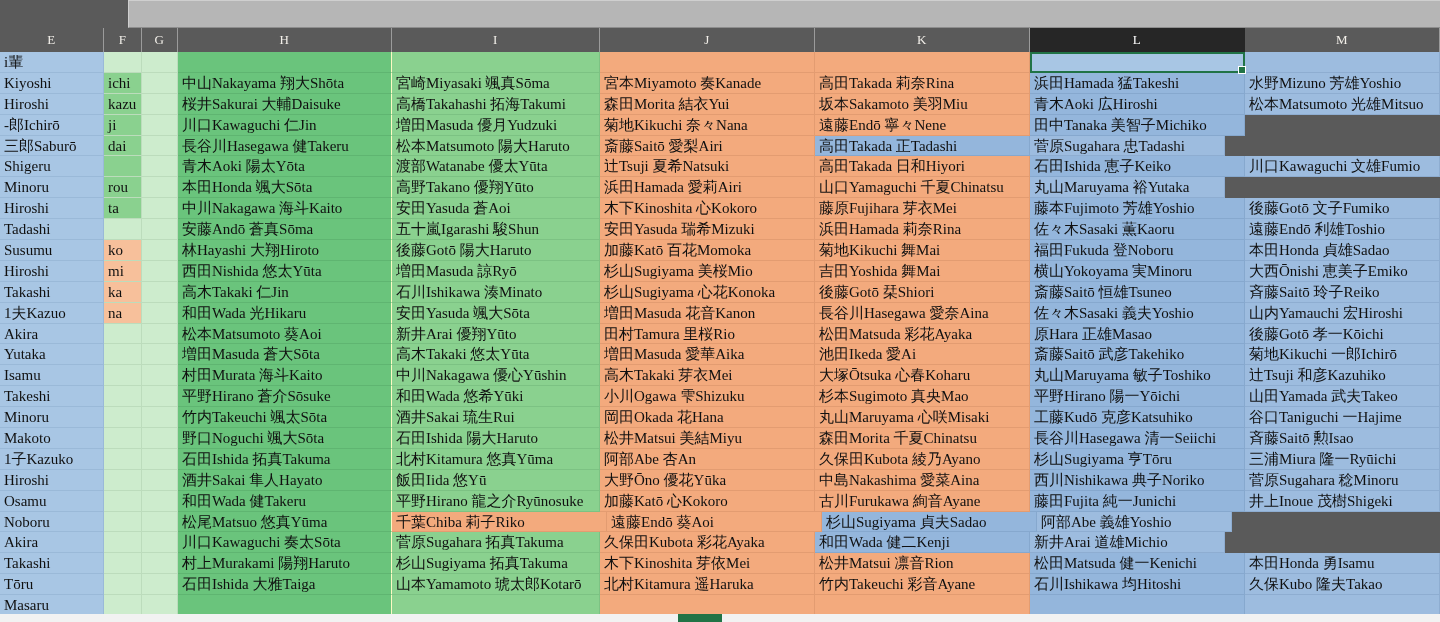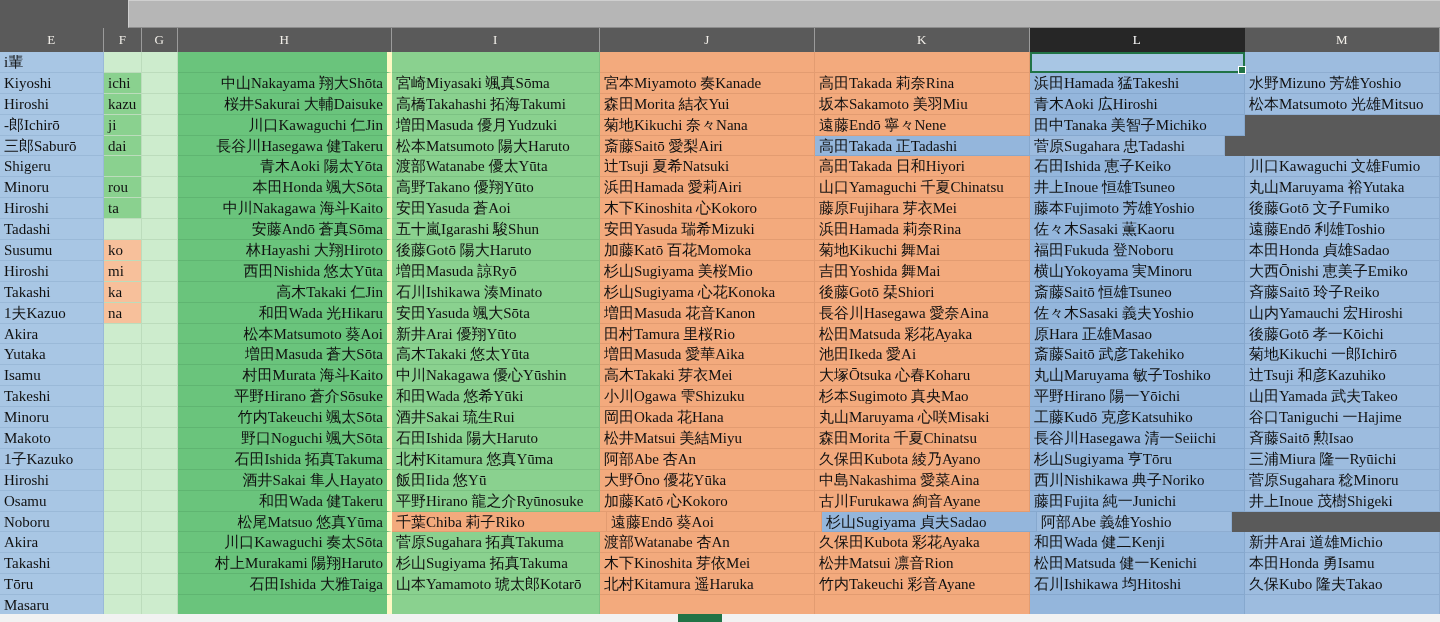--- a/index.html
+++ b/index.html
@@ -83,21 +83,21 @@
     line-height: 20.9px;
     color: #101010;
     padding: 0 4px;
     white-space: nowrap;
     overflow: hidden;
     font-family: "Liberation Serif", "DejaVu Serif", serif;
   }
   
   .c-blue   { background: #a8c6e4; border-bottom: 1px solid #9ab9d8; border-right: 1px solid #9ab9d8; }
   .c-lgreen { background: #cdeccd; border-bottom: 1px solid #bcdcbc; border-right: 1px solid #bcdcbc; }
-  .c-green  { background: #6ac47c; border-bottom: 1px solid #5fb571; border-right: 5px solid #fef9c3; text-align: right; }
+  .c-green  { background: #6ac47c; border-bottom: 1px solid #5fb571; border-right: 1px solid #fef9c3; }
   .c-fgreen { background: #8ad18f; border-bottom: 1px solid #7cc283; border-right: 1px solid #7cc283; }
   .c-peach  { background: #f3aa7d; border-bottom: 1px solid #e39c71; border-right: 1px solid #e39c71; }
   .c-blue2  { background: #94b6dc; border-bottom: 1px solid #86a8ce; border-right: 1px solid #86a8ce; }
   .c-blue3  { background: #9dbcdf; border-bottom: 1px solid #8eadd1; border-right: 1px solid #8eadd1; }
 
   
   .sel-cell {
     position: absolute;
     left: 1030px;
     top: 52px;
@@ -226,21 +226,20 @@
         <div class="cell c-blue3" style="width: 195px; min-width: 195px;">川口Kawaguchi 文雄Fumio</div>
       </div>
       <div class="row">
         <div class="cell c-blue" style="width: 104px; min-width: 104px;">Minoru</div>
         <div class="cell c-lgreen" style="width: 38px; min-width: 38px; background: rgb(138, 209, 143);">rou</div>
         <div class="cell c-lgreen" style="width: 36px; min-width: 36px;"></div>
         <div class="cell c-green" style="width: 214px; min-width: 214px;">本田Honda 颯大Sōta</div>
         <div class="cell c-fgreen" style="width: 208px; min-width: 208px;">高野Takano 優翔Yūto</div>
         <div class="cell c-peach" style="width: 215px; min-width: 215px;">浜田Hamada 愛莉Airi</div>
         <div class="cell c-peach" style="width: 215px; min-width: 215px;">山口Yamaguchi 千夏Chinatsu</div>
-        <div class="cell c-blue2" style="width: 215px; min-width: 215px;">井上Inoue 恒雄Tsuneo</div>
         <div class="cell c-blue3" style="width: 195px; min-width: 195px;">丸山Maruyama 裕Yutaka</div>
       </div>
       <div class="row">
         <div class="cell c-blue" style="width: 104px; min-width: 104px;">Hiroshi</div>
         <div class="cell c-lgreen" style="width: 38px; min-width: 38px; background: rgb(138, 209, 143);">ta</div>
         <div class="cell c-lgreen" style="width: 36px; min-width: 36px;"></div>
         <div class="cell c-green" style="width: 214px; min-width: 214px;">中川Nakagawa 海斗Kaito</div>
         <div class="cell c-fgreen" style="width: 208px; min-width: 208px;">安田Yasuda 蒼Aoi</div>
         <div class="cell c-peach" style="width: 215px; min-width: 215px;">木下Kinoshita 心Kokoro</div>
         <div class="cell c-peach" style="width: 215px; min-width: 215px;">藤原Fujihara 芽衣Mei</div>
@@ -410,21 +409,20 @@
         <div class="cell c-peach" style="width: 215px; min-width: 215px;">遠藤Endō 葵Aoi</div>
         <div class="cell c-blue2" style="width: 215px; min-width: 215px;">杉山Sugiyama 貞夫Sadao</div>
         <div class="cell c-blue3" style="width: 195px; min-width: 195px;">阿部Abe 義雄Yoshio</div>
       </div>
       <div class="row">
         <div class="cell c-blue" style="width: 104px; min-width: 104px;">Akira</div>
         <div class="cell c-lgreen" style="width: 38px; min-width: 38px;"></div>
         <div class="cell c-lgreen" style="width: 36px; min-width: 36px;"></div>
         <div class="cell c-green" style="width: 214px; min-width: 214px;">川口Kawaguchi 奏太Sōta</div>
         <div class="cell c-fgreen" style="width: 208px; min-width: 208px;">菅原Sugahara 拓真Takuma</div>
-        <div class="cell c-peach" style="width: 215px; min-width: 215px;">渡部Watanabe 杏An</div>
         <div class="cell c-peach" style="width: 215px; min-width: 215px;">久保田Kubota 彩花Ayaka</div>
         <div class="cell c-blue2" style="width: 215px; min-width: 215px;">和田Wada 健二Kenji</div>
         <div class="cell c-blue3" style="width: 195px; min-width: 195px;">新井Arai 道雄Michio</div>
       </div>
       <div class="row">
         <div class="cell c-blue" style="width: 104px; min-width: 104px;">Takashi</div>
         <div class="cell c-lgreen" style="width: 38px; min-width: 38px;"></div>
         <div class="cell c-lgreen" style="width: 36px; min-width: 36px;"></div>
         <div class="cell c-green" style="width: 214px; min-width: 214px;">村上Murakami 陽翔Haruto</div>
         <div class="cell c-fgreen" style="width: 208px; min-width: 208px;">杉山Sugiyama 拓真Takuma</div>

